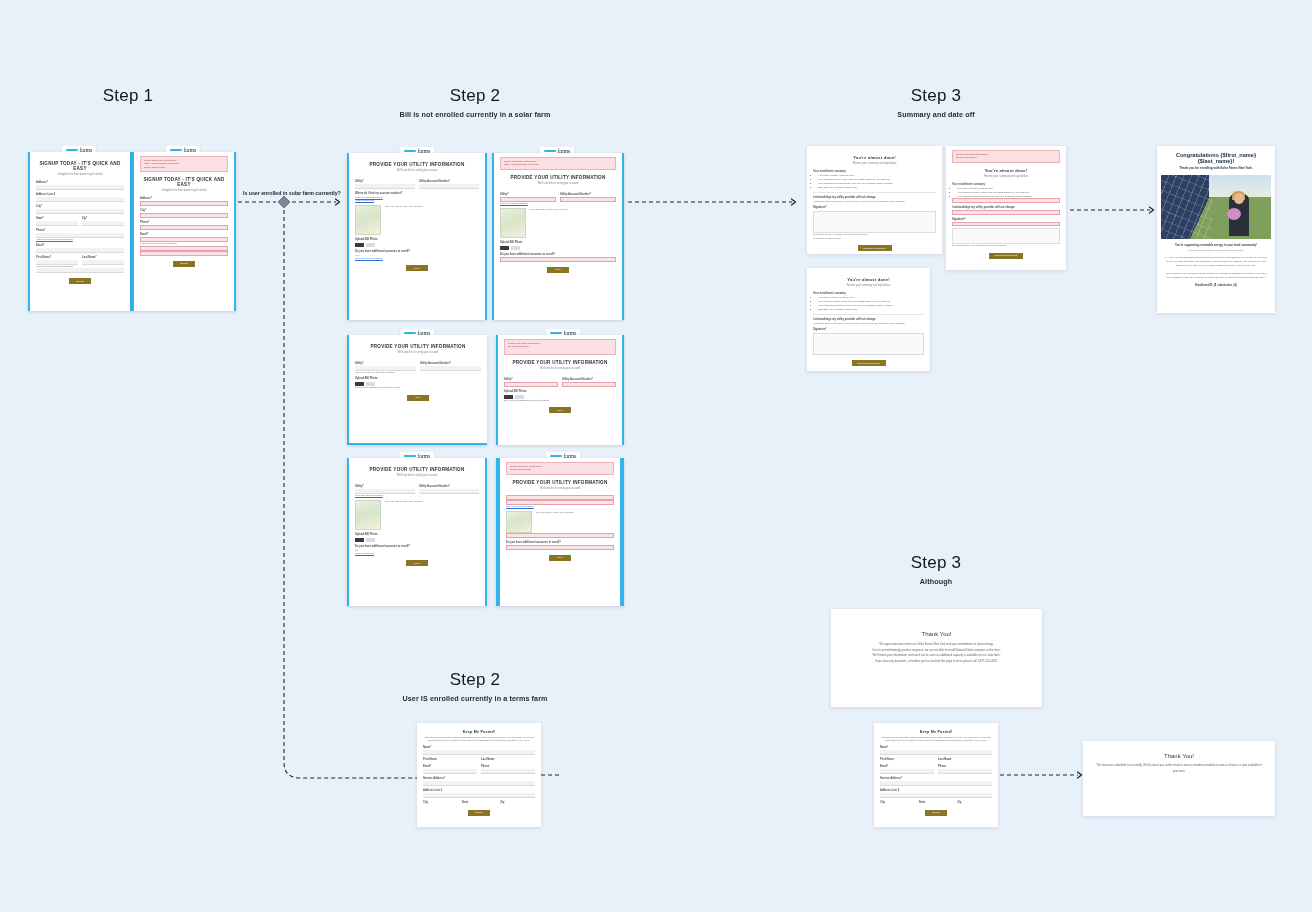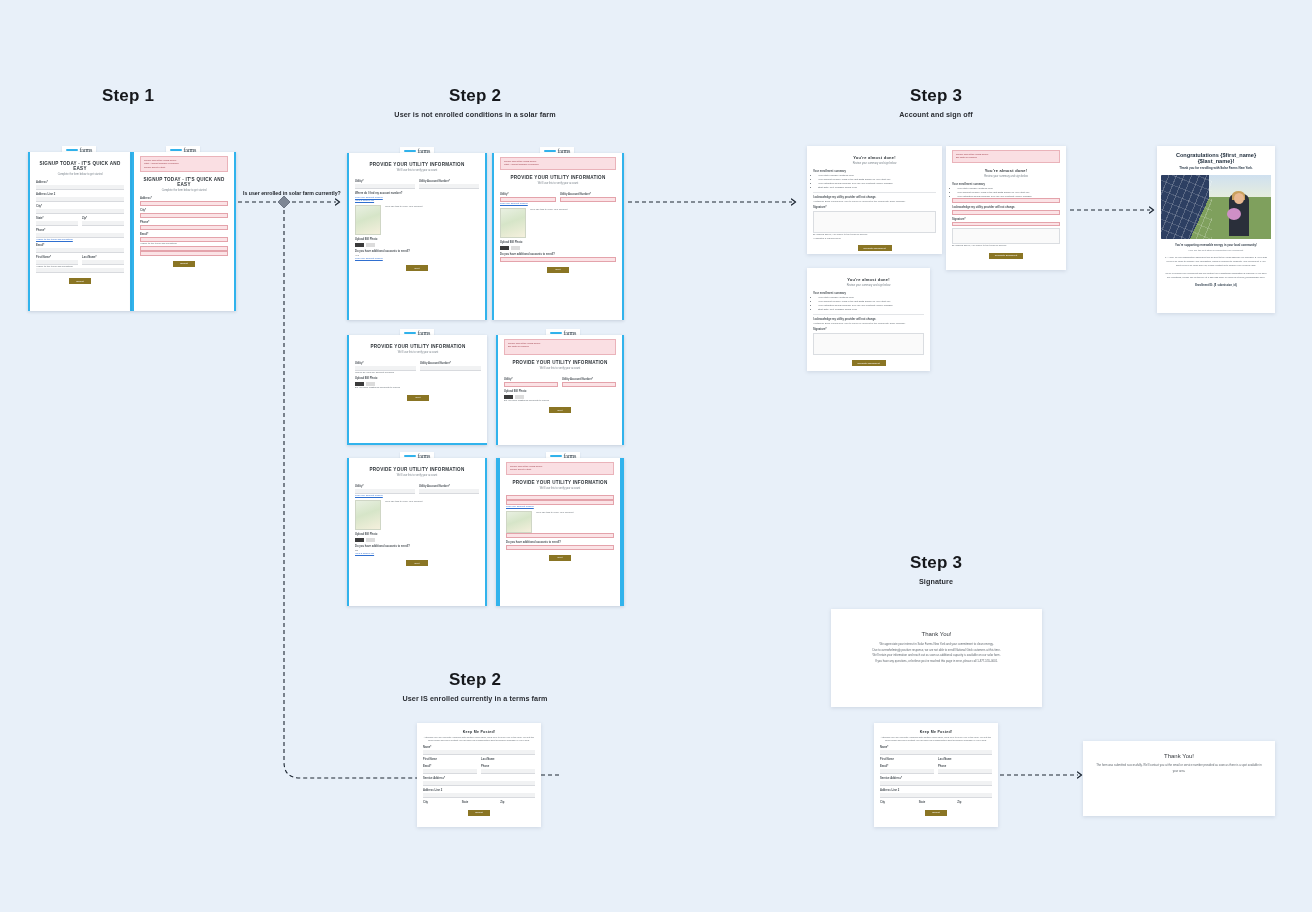--- a/index.html
+++ b/index.html
@@ -6,21 +6,21 @@
   html, body {
     width: 1312px; height: 912px;
     background: #e8f0f9;
     font-family: "Liberation Sans", sans-serif;
     overflow: hidden;
   }
   #canvas { position: relative; width: 1312px; height: 912px; background: #e8f0f9; }
 
   
   .step-head { position: absolute; text-align: center; }
-  .step-head .t { font-size: 17px; font-weight: 700; color: #16181c; letter-spacing: .2px; }
+  .step-head .t { font-size: 17px; font-weight: 400; color: #16181c; letter-spacing: .2px; }
   .step-head .s { font-size: 7.2px; font-weight: 700; color: #2a2d33; margin-top: 4px; letter-spacing: .1px; }
 
   
   svg.conn { position: absolute; left: 0; top: 0; width: 1312px; height: 912px; pointer-events: none; }
   .dlabel { position: absolute; font-size: 5.2px; color: #20242b; font-weight: 600; white-space: nowrap; }
 
   
   .mock {
     position: absolute; background: #ffffff;
     box-shadow: 0 1px 3px rgba(20,40,70,.16);
@@ -117,29 +117,29 @@
   </svg>
 
   <div class="dlabel" style="left:243px; top:190px;">Is user enrolled in solar farm currently?</div>
 
   <div class="step-head" style="left:58px; top:86px; width:140px;">
     <div class="t">Step 1</div>
     <div class="s"></div>
   </div>
   <div class="step-head" style="left:390px; top:86px; width:170px;">
     <div class="t">Step 2</div>
-    <div class="s">User is not enrolled conditions in a solar farm</div>
+    <div class="s">Bill is not enrolled currently in a solar farm</div>
   </div>
   <div class="step-head" style="left:856px; top:86px; width:160px;">
     <div class="t">Step 3</div>
-    <div class="s">Account and sign off</div>
+    <div class="s">Summary and date off</div>
   </div>
   <div class="step-head" style="left:856px; top:553px; width:160px;">
     <div class="t">Step 3</div>
-    <div class="s">Signature</div>
+    <div class="s">Although</div>
   </div>
   <div class="step-head" style="left:390px; top:670px; width:170px;">
     <div class="t">Step 2</div>
     <div class="s">User IS enrolled currently in a terms farm</div>
   </div>
 
   <div class="logotab" style="left:62px; top:146px; width:34px;">
     <div class="lu"></div>
     <div class="lg">farms</div>
   </div>

